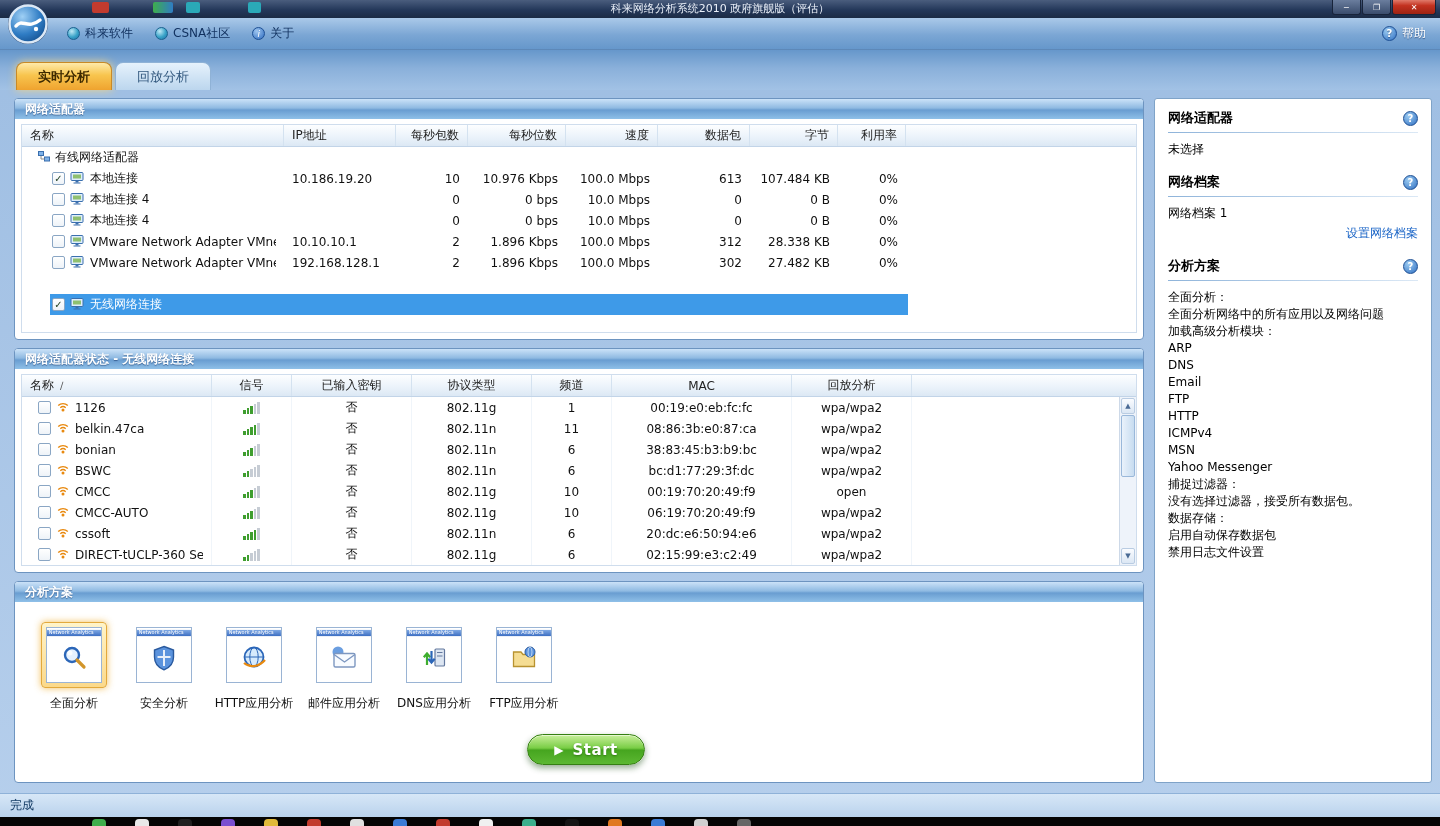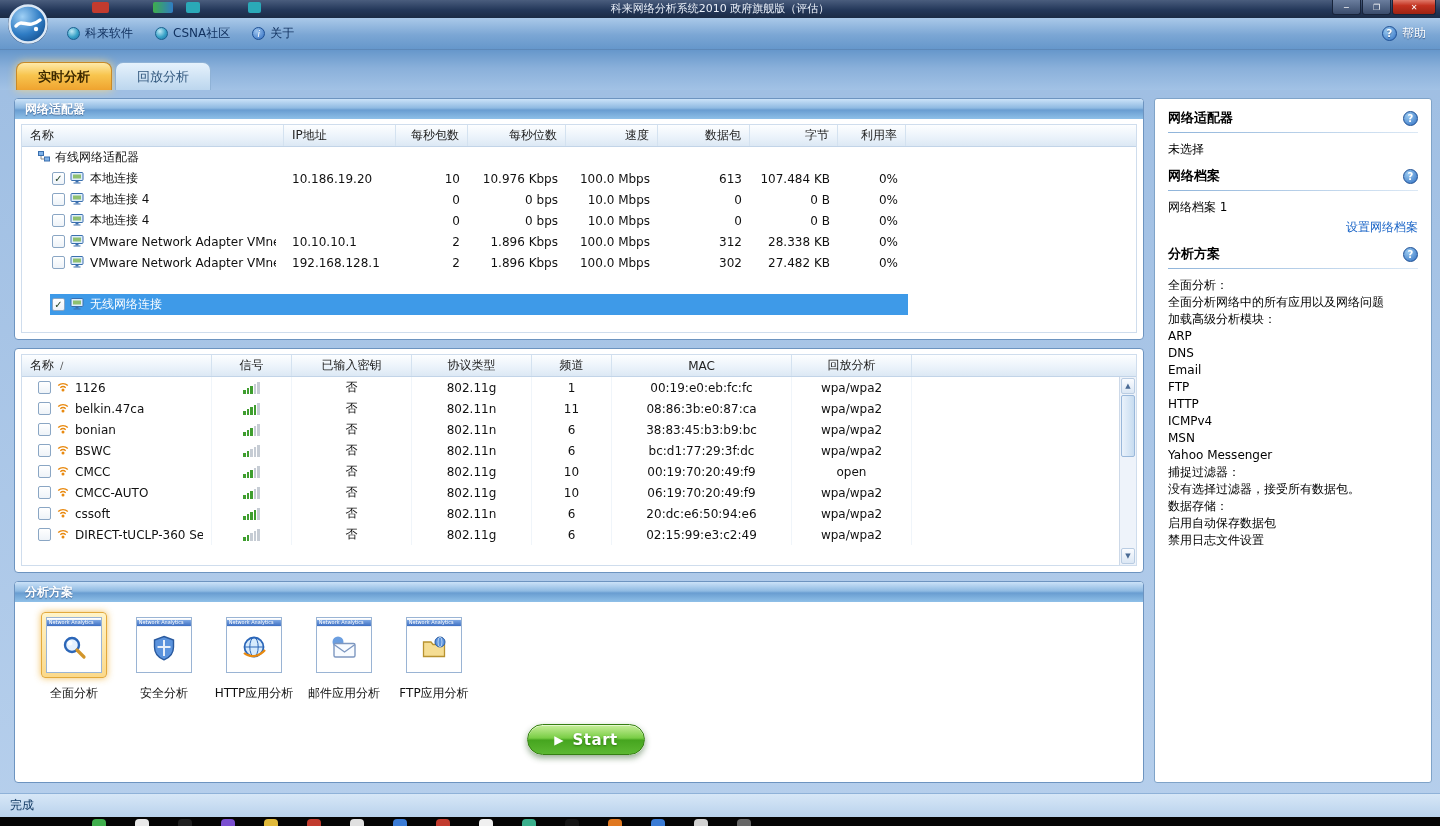--- a/index.html
+++ b/index.html
@@ -73,37 +73,37 @@
   .bars i.on{background:#3f9e2f}
 
   
   .bwrap{flex:1;min-height:0;display:flex}
   .vscroll{flex:0 0 17px;width:17px;background:#eef3fa;border-left:1px solid #cdd9e8;display:flex;flex-direction:column;align-items:stretch}
   .sbtn{height:16px;display:flex;align-items:center;justify-content:center;font-size:7px;color:#4a6a94;background:linear-gradient(#fafcff,#dbe7f4);border:1px solid #b9cce2;border-radius:2px;margin:1px}
   .sthumb{height:62px;margin:0 1px;background:linear-gradient(90deg,#eaf2fb,#c7dcf0);border:1px solid #9ab8da;border-radius:2px}
   .strack{flex:1}
 
   
-  .schemes-body{flex:1;padding:10px 0 0 14px;display:flex;flex-direction:column}
+  .schemes-body{flex:1;padding:20px 0 0 14px;display:flex;flex-direction:column}
   .schemes-row{display:flex}
   .scheme{width:90px;display:flex;flex-direction:column;align-items:center;cursor:default}
   .tilebox{padding:4px;border-radius:4px;border:1px solid transparent}
   .scheme.sel .tilebox{background:linear-gradient(#fff4c9,#fbd98a);border-color:#e2a93c;box-shadow:0 0 7px rgba(240,180,60,.85)}
   .tile{width:56px;height:56px;background:#fff;border:1px solid #9ab4d4;display:flex;flex-direction:column;overflow:hidden}
   .tile-cap{flex:0 0 10px;height:10px;background:linear-gradient(#7fa9e4,#3c6ec2);color:#fff;font-size:8px;line-height:10px;white-space:nowrap;transform:scale(.62);transform-origin:left center;width:161%;padding-left:3px}
   .tile-body{flex:1;display:flex;align-items:center;justify-content:center}
   .s-label{font-size:12px;color:#111;text-align:center;margin-top:7px;white-space:nowrap}
   .start-row{display:flex;justify-content:center;margin-top:22px}
   .start-btn{width:118px;height:31px;border-radius:16px;background:linear-gradient(#c8ef9b,#79cd45 45%,#46a51f 52%,#5cb832);border:1px solid #357f12;display:flex;align-items:center;justify-content:center;gap:9px;box-shadow:0 3px 6px rgba(20,70,10,.45),inset 0 1px 0 rgba(255,255,255,.55);cursor:default}
   .start-play{color:#fff;font-size:12px;line-height:1}
   .start-label{color:#fff;font-weight:bold;font-size:15px;text-shadow:0 1px 2px #2e7a10;letter-spacing:.5px}
 
   
   .sidebar{flex:0 0 278px;width:278px;background:#fff;border:1px solid #7fa3c8;border-radius:3px;padding:8px 13px;overflow:hidden}
-  .side-head{display:flex;align-items:center;margin-top:9px}
+  .side-head{display:flex;align-items:center;margin-top:15px}
   .side-sec:first-child .side-head{margin-top:2px}
   .side-title{font-size:13px;font-weight:bold;color:#000}
   .side-head .help-circle{margin-left:auto}
   .side-div{height:1px;background:linear-gradient(90deg,#8fb4da,#dbe8f5);margin:5px 0 8px}
   .side-line{font-size:12px;line-height:17px;color:#000}
   .side-link{font-size:12px;color:#1863c6;text-align:right;margin-top:3px;cursor:default}
 
   
   .statusbar{flex:0 0 24px;height:24px;background:linear-gradient(#d7e7f7,#b9d2ec);border-top:1px solid #8fb2d8;display:flex;align-items:center;padding-left:10px;font-size:12px;color:#123a63}
   .taskbar{flex:0 0 9px;height:9px;background:#050505;display:flex;align-items:flex-start;gap:29px;padding-left:92px;overflow:hidden}
@@ -321,20 +321,21 @@
                 <div class="cell r" style="width:92px"></div>
                 <div class="cell r" style="width:88px"></div>
                 <div class="cell r" style="width:68px"></div>
                 <div class="cell fill"></div>
               </div>
             </div>
         </div>
       </div>
 
       <div class="panel" id="panelB">
+        <div class="panel-header">网络适配器状态 - 无线网络连接</div>
         <div class="tbl">
           <div class="thead" id="theadB">
               <div class="th first" style="width:190px">名称<span class="sort-glyph">∕</span></div>
               <div class="th c" style="width:80px">信号</div>
               <div class="th c" style="width:120px">已输入密钥</div>
               <div class="th c" style="width:120px">协议类型</div>
               <div class="th c" style="width:80px">频道</div>
               <div class="th c" style="width:180px">MAC</div>
               <div class="th c" style="width:120px">回放分析</div>
               <div class="th fill"></div>
@@ -623,20 +624,37 @@
                   </div>
                 </div>
                 <div class="s-label">邮件应用分析</div>
               </div>
               <div class="scheme">
                 <div class="tilebox">
                   <div class="tile">
                     <div class="tile-cap">Network Analytics</div>
                     <div class="tile-body">
                       <span><svg width="28" height="28" viewBox="0 0 28 28">
+                          <rect x="15" y="5" width="9.5" height="17" rx="1" fill="#dde6f2" stroke="#63789e" stroke-width="1.2"></rect>
+                          <line x1="17" y1="8.5" x2="22.5" y2="8.5" stroke="#63789e"></line>
+                          <line x1="17" y1="12" x2="22.5" y2="12" stroke="#63789e"></line>
+                          <path d="M7 21 V10 M3.8 13.2 L7 9.5 L10.2 13.2" stroke="#3fae2f" stroke-width="2.2" fill="none"></path>
+                          <path d="M11.5 7 V18 M8.3 14.8 L11.5 18.5 L14.7 14.8" stroke="#2b66b8" stroke-width="2.2" fill="none"></path>
+                        </svg></span>
+                    </div>
+                  </div>
+                </div>
+                <div class="s-label">DNS应用分析</div>
+              </div>
+              <div class="scheme">
+                <div class="tilebox">
+                  <div class="tile">
+                    <div class="tile-cap">Network Analytics</div>
+                    <div class="tile-body">
+                      <span><svg width="28" height="28" viewBox="0 0 28 28">
                           <path d="M3.5 8 H11 L13 10.5 H24.5 V22.5 H3.5 Z" fill="#f5dd93" stroke="#b8922f" stroke-width="1.3"></path>
                           <circle cx="20" cy="8" r="5" fill="#5b93dd" stroke="#2a5a9e"></circle>
                           <ellipse cx="20" cy="8" rx="2" ry="5" fill="none" stroke="#cfe2f8" stroke-width="0.8"></ellipse>
                         </svg></span>
                     </div>
                   </div>
                 </div>
                 <div class="s-label">FTP应用分析</div>
               </div>
             </div>

